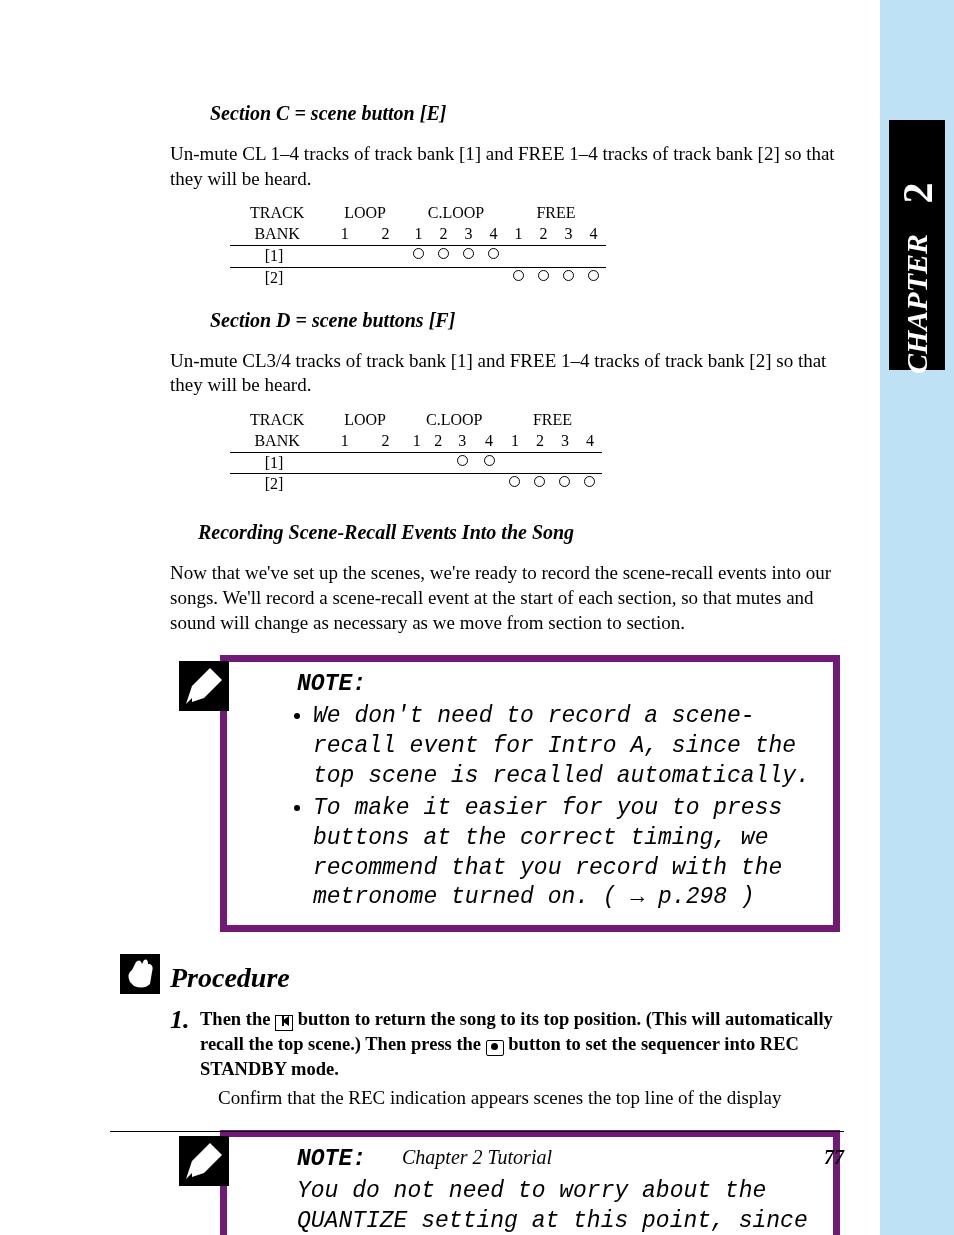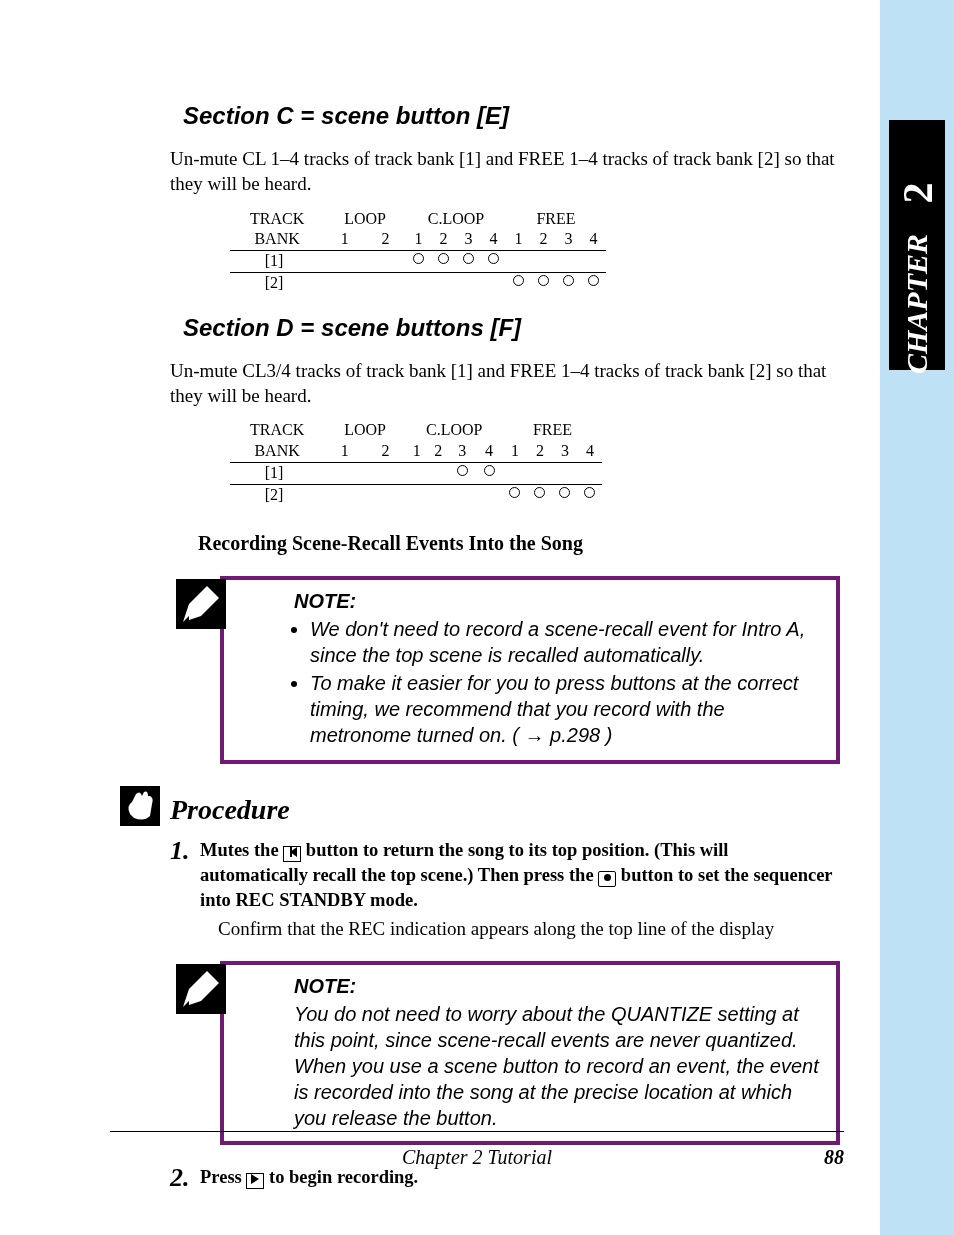--- a/index.html
+++ b/index.html
@@ -60,25 +60,25 @@
     white-space: nowrap;
     margin-top: 60px;
   }
   
   .content {
     width: 670px;
     font-size: 19px;
     line-height: 1.3;
   }
   .section-heading {
-    font-family: Liberation Sans, sans-serif;
-    font-weight: bold;
-    font-style: italic;
-    font-size: 24px;
-    margin: 0 0 2px 13px;
+    font-family: Liberation Serif, serif;
+    font-weight: bold;
+    font-style: italic;
+    font-size: 20px;
+    margin: 0 0 2px 40px;
   }
   .para {
     font-family: "Book Antiqua", Palatino, serif;
     font-size: 19px;
     margin: 16px 0 12px 0;
   }
   
   .track-table {
     margin: 6px 0 18px 60px;
     font-family: "Times New Roman", Times, serif;
@@ -112,30 +112,31 @@
     height: 9px;
     border: 1px solid #000;
     border-radius: 50%;
     margin: 2px 3px;
   }
   .subheading {
     font-family: "Book Antiqua", Palatino, serif;
     font-weight: bold;
     font-size: 20px;
     margin: 24px 0 4px 28px;
+    font-style: italic;
   }
   
   .note-box {
-    border: 4px solid #701a75;
+    border: 7px solid #701a75;
     margin: 20px 0 20px 50px;
     padding: 8px 14px 10px 70px;
     position: relative;
-    font-family: Liberation Sans, sans-serif;
-    font-style: italic;
-    font-size: 20px;
+    font-family: Liberation Mono, monospace;
+    font-style: italic;
+    font-size: 23px;
     line-height: 1.3;
     min-height: 50px;
   }
   .note-icon {
     position: absolute;
     left: -48px;
     top: -1px;
     width: 48px;
     height: 48px;
     background: #000;
@@ -412,20 +413,21 @@
             <td></td>
             <td><span class="circle"></span></td>
             <td><span class="circle"></span></td>
             <td><span class="circle"></span></td>
             <td><span class="circle"></span></td>
           </tr>
         </tbody>
       </table>
 
     <div class="subheading">Recording Scene-Recall Events Into the Song</div>
+    <p class="para">Now that we've set up the scenes, we're ready to record the scene-recall events into our songs. We'll record a scene-recall event at the start of each section, so that mutes and sound will change as necessary as we move from section to section.</p>
 
     <div class="note-box">
       <div class="note-icon">
         <svg width="48" height="48" viewBox="0 0 48 48">
           <rect x="0" y="0" width="48" height="48" fill="#000"></rect>
           <path d="M6 42 L12 24 L30 6 L42 18 L24 36 Z" fill="#fff"></path>
           <path d="M6 42 L12 36 L12 42 Z" fill="#000"></path>
         </svg>
       </div>
       <div class="note-label">NOTE:</div>
@@ -440,23 +442,23 @@
         <svg width="40" height="40" viewBox="0 0 40 40">
           <rect x="0" y="0" width="40" height="40" fill="#000"></rect>
           <path d="M10 28 Q6 20 12 16 L16 8 Q20 4 22 10 L24 6 Q28 4 28 10 L30 10 Q34 12 32 18 L30 30 Q24 36 14 32 Z" fill="#fff"></path>
         </svg>
       </div>
       <div class="procedure-heading">Procedure</div>
 
       <div class="step">
         <span class="step-num">1.</span>
         <span class="step-lead">
-          <span>Mutes the </span><span class="btn-icon btn-skip"></span><span> button to return the song to its top position. (This will automatically recall the top scene.) Then press the </span><span class="btn-icon btn-rec"></span><span> button to set the sequencer into REC STANDBY mode.</span>
+          <span>Then the </span><span class="btn-icon btn-skip"></span><span> button to return the song to its top position. (This will automatically recall the top scene.) Then press the </span><span class="btn-icon btn-rec"></span><span> button to set the sequencer into REC STANDBY mode.</span>
         </span>
-        <div class="step-body">Confirm that the REC indication appears along the top line of the display</div>
+        <div class="step-body">Confirm that the REC indication appears scenes the top line of the display</div>
       </div>
 
       <div class="note-box">
         <div class="note-icon">
           <svg width="48" height="48" viewBox="0 0 48 48">
             <rect x="0" y="0" width="48" height="48" fill="#000"></rect>
             <path d="M6 42 L12 24 L30 6 L42 18 L24 36 Z" fill="#fff"></path>
             <path d="M6 42 L12 36 L12 42 Z" fill="#000"></path>
           </svg>
         </div>
@@ -472,17 +474,17 @@
       </div>
 
     </div>
 
   </div>
 
   <div class="footer">
     <div class="footer-line"></div>
     <div class="footer-text">
       <span>Chapter 2   Tutorial</span>
-      <span class="footer-page">88</span>
+      <span class="footer-page">77</span>
     </div>
   </div>
 
 </div>
 
 </body></html>

